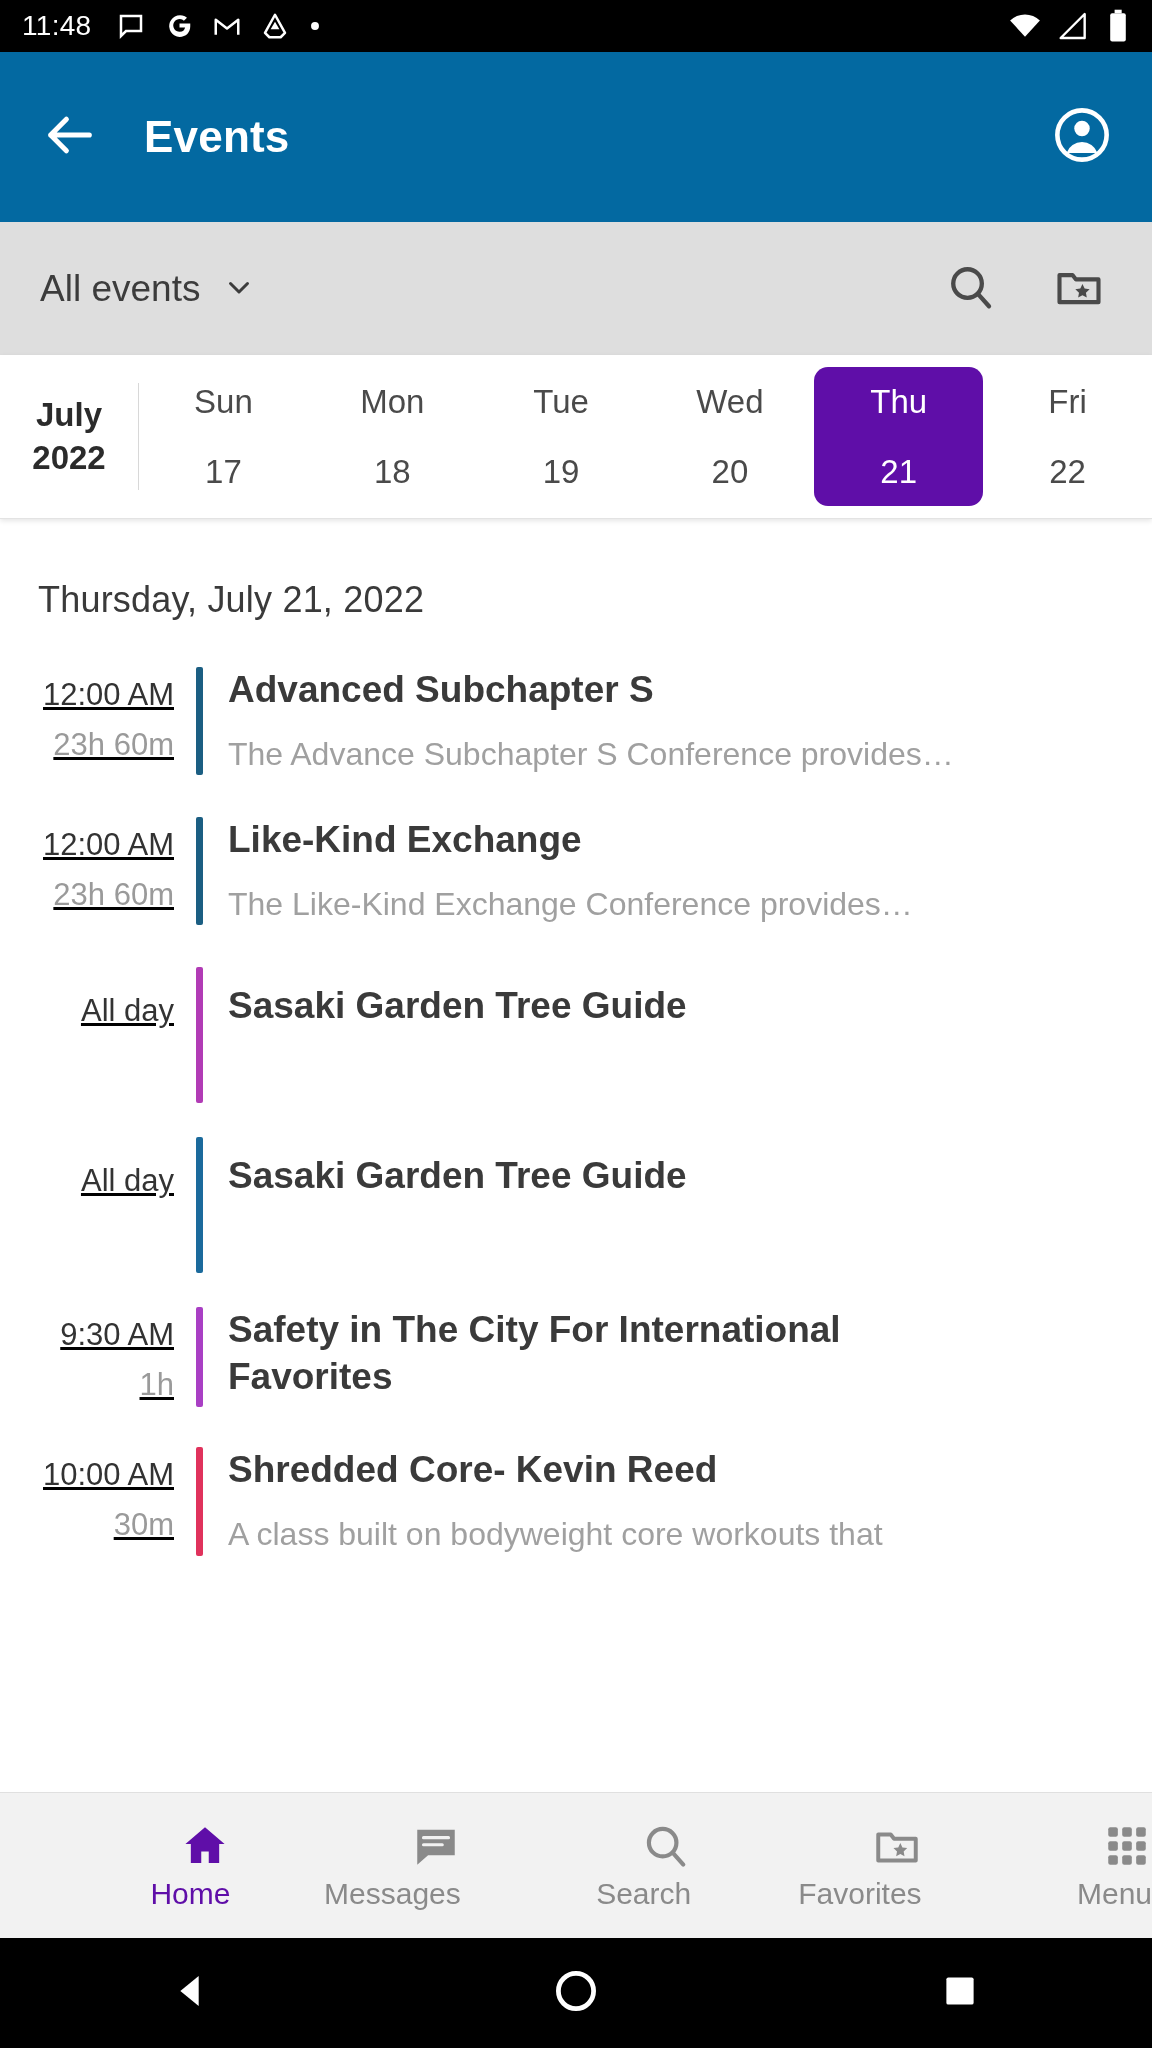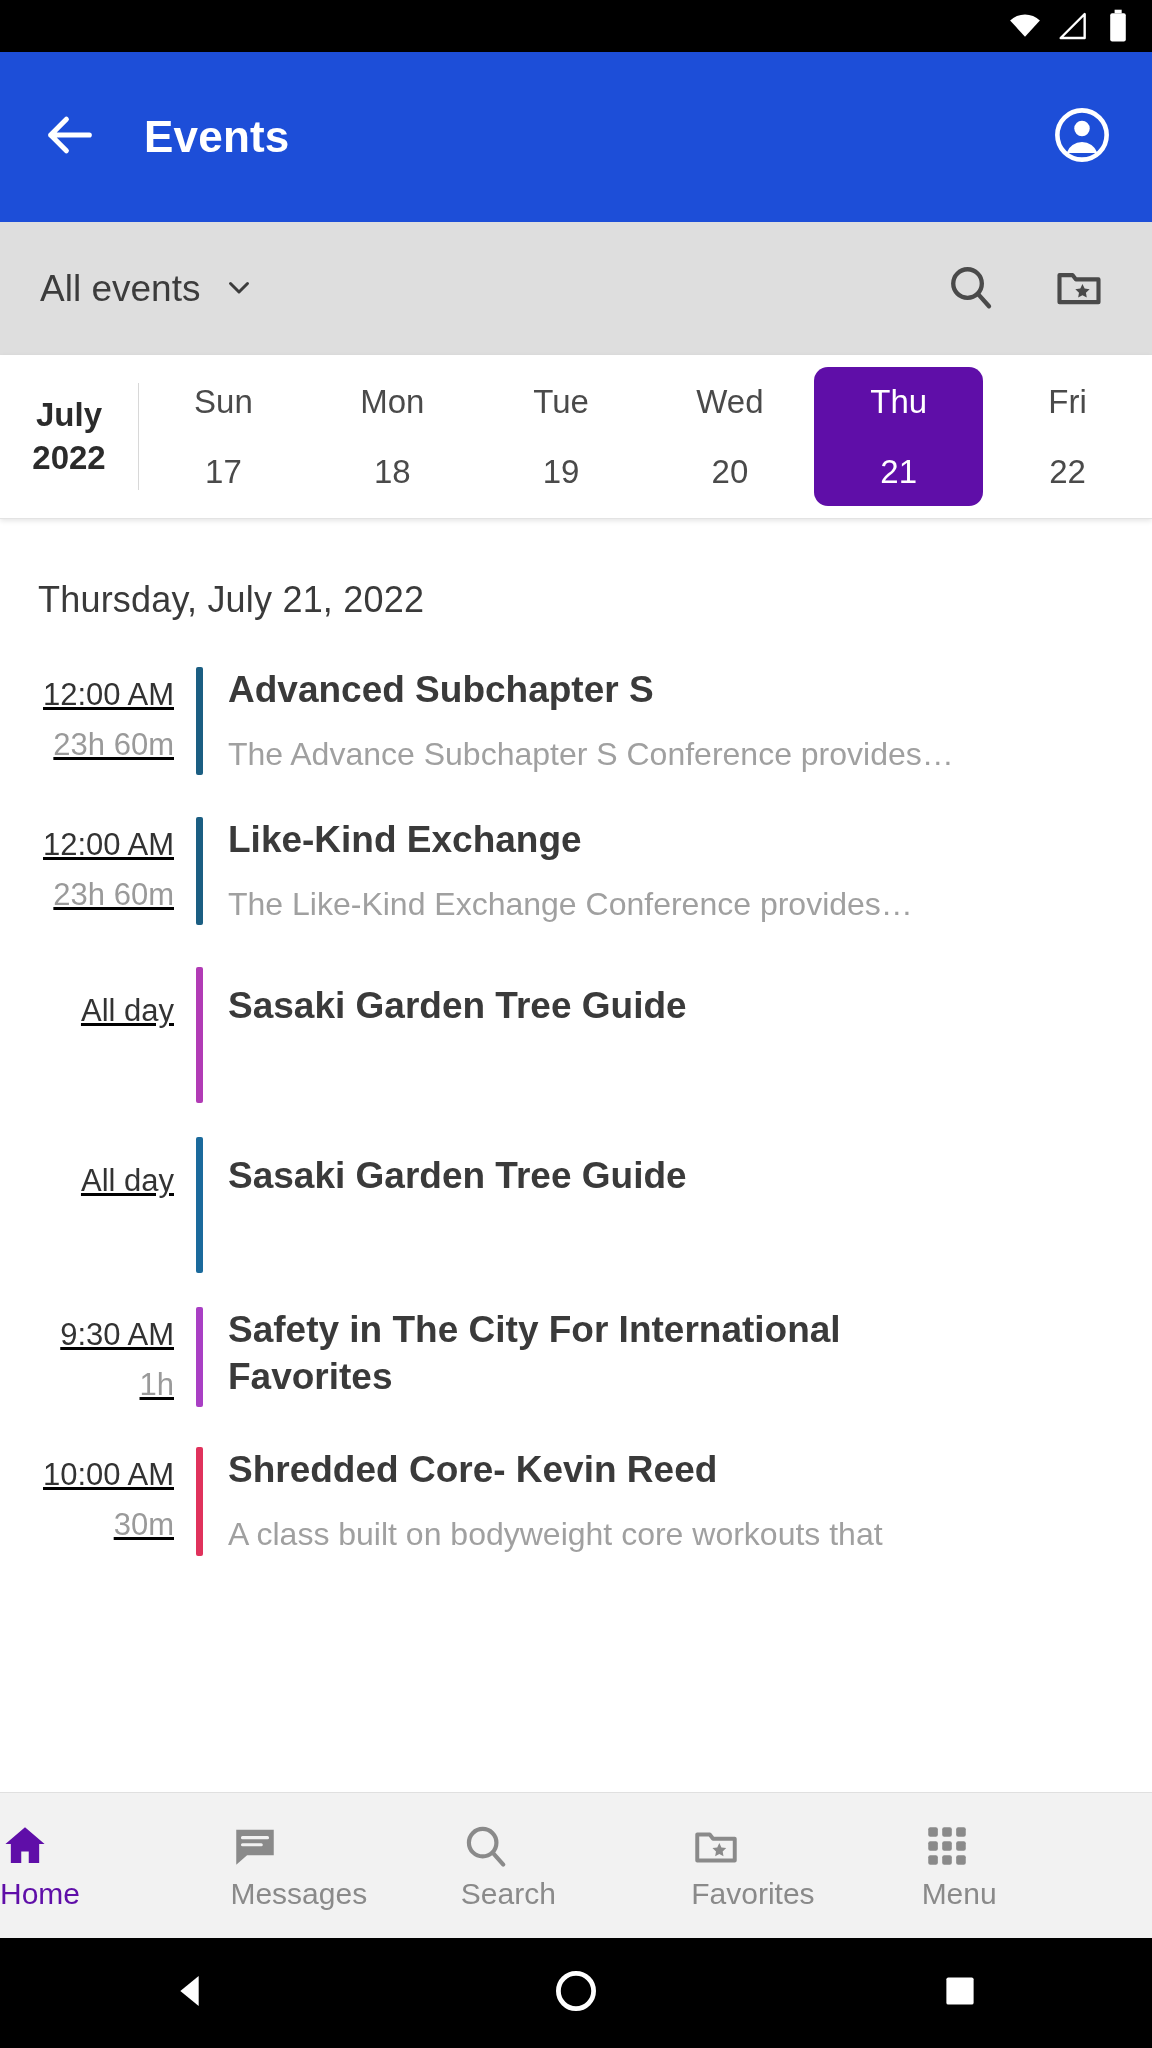--- a/index.html
+++ b/index.html
@@ -17,21 +17,21 @@
     display:flex; align-items:center; padding:0 22px;
     font-size:27px; letter-spacing:.3px;
   }
   .status-left{ display:flex; align-items:center; gap:18px; }
   .status-time{ font-size:28px; font-weight:400; margin-right:6px; }
   .status-right{ margin-left:auto; display:flex; align-items:center; gap:16px; }
   .sicon{ display:inline-flex; align-items:center; justify-content:center; }
 
   
   .app-bar{
-    height:170px; background:#1d4ed8; display:flex; align-items:center;
+    height:170px; background:#0369a1; display:flex; align-items:center;
     padding:0 34px; position:relative;
   }
   .app-bar-back{ width:72px; height:72px; display:flex; align-items:center; justify-content:center; }
   .app-bar-title{
     color:#ffffff; font-size:44px; font-weight:700; margin-left:38px; letter-spacing:.2px;
   }
   .app-bar-avatar{ margin-left:auto; width:72px; height:72px; display:flex; align-items:center; justify-content:center; }
 
   
   .filter-bar{
@@ -96,36 +96,65 @@
   }
   .event-row{ margin-bottom:42px; }
 
   
   .bottom-nav{
     position:absolute; left:0; right:0; bottom:110px; height:146px;
     background:#F2F2F2; display:flex; align-items:center;
     border-top:1px solid #E0E0E0;
   }
   .nav-item{
-    flex:1; display:flex; flex-direction:column; align-items:flex-start; justify-content:center; gap:2px;
+    flex:1; display:flex; flex-direction:column; align-items:flex-end; justify-content:center; gap:2px;
   }
   .nav-label{ font-size:30px; color:#8A8A8A; }
   .nav-item.active .nav-label{ color:#5F0EA8; font-weight:400; }
 
   
   .sys-nav{
     position:absolute; left:0; right:0; bottom:0; height:110px;
     background:#000000; display:flex; align-items:center; justify-content:space-around;
   }
   .sys-btn{ width:90px; height:110px; display:flex; align-items:center; justify-content:center; }
 </style>
 </head>
 <body>
 
 <div class="status-bar">
+  <div class="status-left">
+    <span class="status-time">11:48</span>
+    <span class="sicon">
+      <svg width="30" height="30" viewBox="0 0 24 24">
+          <path d="M4 4h16v12H8l-4 4V4z" fill="none" stroke="#fff" stroke-width="2"></path>
+        </svg>
+    </span>
+    <span class="sicon">
+      <svg width="30" height="30" viewBox="0 0 24 24">
+          <path d="M21 12.2c0 5-3.4 8.5-8.6 8.5A8.7 8.7 0 1 1 18.4 5.3l-2.5 2.4a5.1 5.1 0 1 0-3.5 8.9 4.4 4.4 0 0 0 4.5-3.4h-4.5V9.9H21z" fill="#fff"></path>
+        </svg>
+    </span>
+    <span class="sicon">
+      <svg width="30" height="30" viewBox="0 0 24 24">
+          <path d="M3 19V7l9 7 9-7v12" fill="none" stroke="#fff" stroke-width="2" stroke-linejoin="round"></path>
+        </svg>
+    </span>
+    <span class="sicon">
+      <svg width="30" height="30" viewBox="0 0 24 24">
+          <path d="M12 3l8 14.5-3.5 3.5h-9L4 17.5z" fill="none" stroke="#fff" stroke-width="2" stroke-linejoin="round"></path>
+          <path d="M12 8.5l3.5 6h-7z" fill="#fff"></path>
+        </svg>
+    </span>
+    <span class="sicon">
+      <svg width="14" height="14" viewBox="0 0 12 12">
+          <circle cx="6" cy="6" r="3.4" fill="#fff"></circle>
+        </svg>
+    </span>
+  </div>
   <div class="status-right">
     <span class="sicon">
       <svg width="34" height="34" viewBox="0 0 24 24">
           <path d="M12 19.5 1.5 8.2a15 15 0 0 1 21 0z" fill="#fff"></path>
         </svg>
     </span>
     <span class="sicon">
       <svg width="32" height="32" viewBox="0 0 24 24">
           <path d="M20 3v18H2z" fill="none" stroke="#fff" stroke-width="1.8" stroke-linejoin="round"></path>
         </svg>

